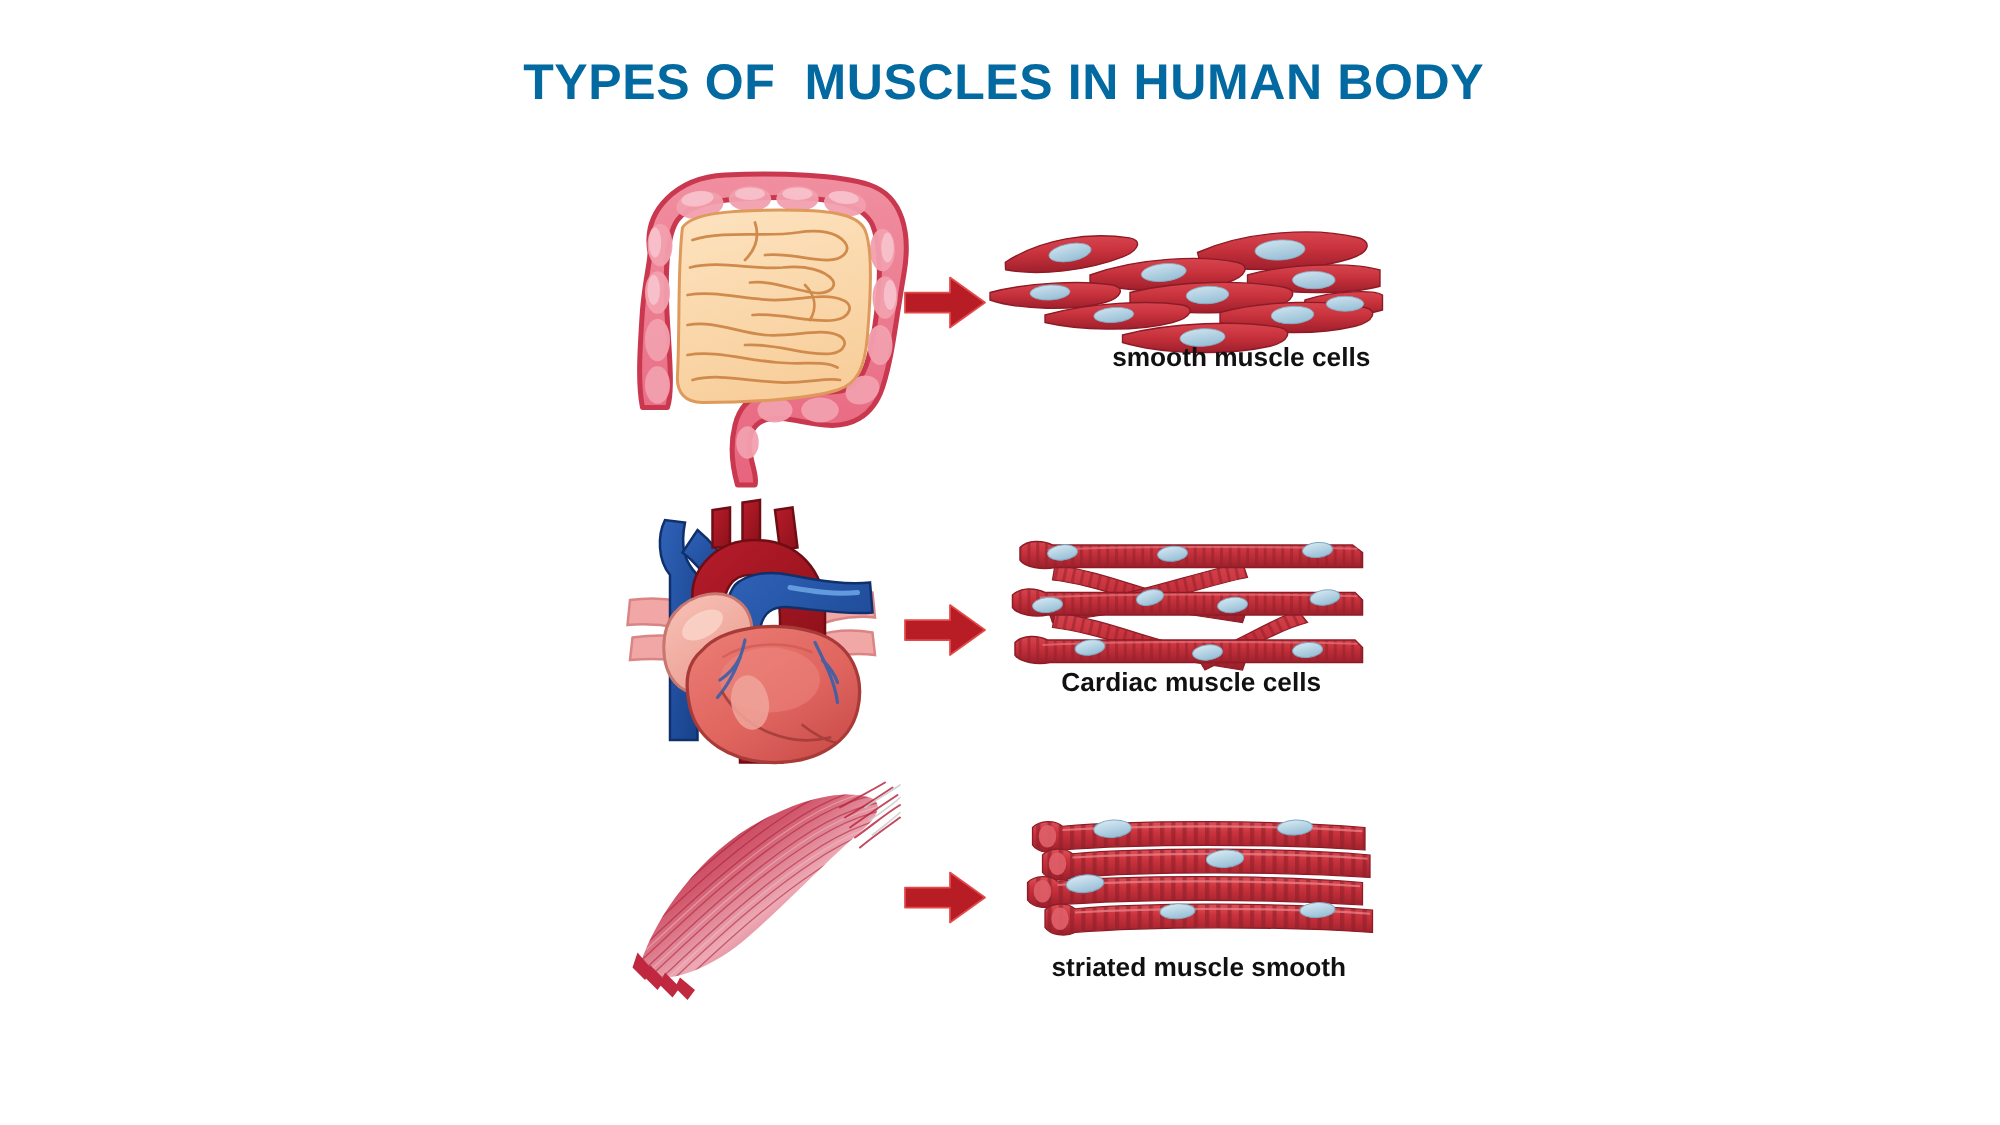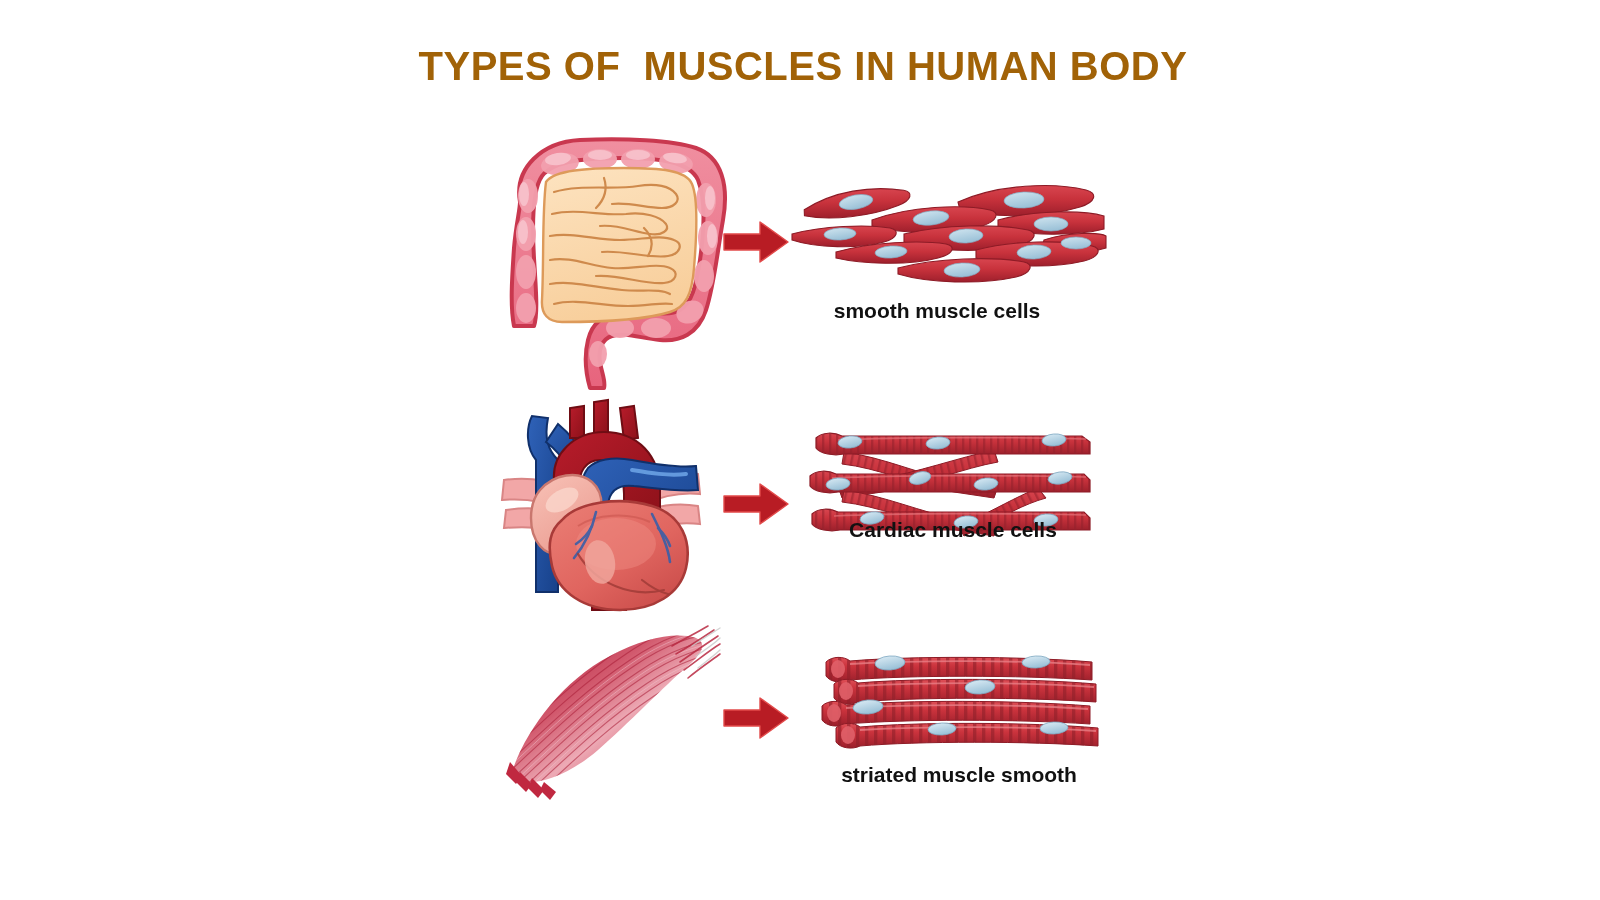--- a/index.html
+++ b/index.html
@@ -25,21 +25,21 @@
   .title {
     position: absolute;
     left: 0;
     top: 44px;
     width: 1600px;
     text-align: center;
     font-family: "Liberation Sans", sans-serif;
     font-weight: bold;
     font-size: 40px;
     letter-spacing: 0.5px;
-    color: #a16207;
+    color: #0369a1;
     white-space: pre;
   }
   
   .title-inner {
     display: inline-block;
     transform: translateX(3px);
   }
   .row {
     position: absolute;
     left: 0;
@@ -201,21 +201,21 @@
           <ellipse cx="54" cy="52" rx="16" ry="6" transform="rotate(-3 54 52)"></ellipse>
           <ellipse cx="180" cy="54" rx="17" ry="7" transform="rotate(-3 180 54)"></ellipse>
           <ellipse cx="290" cy="61" rx="15" ry="6"></ellipse>
           <ellipse cx="105" cy="70" rx="16" ry="6" transform="rotate(-4 105 70)"></ellipse>
           <ellipse cx="248" cy="70" rx="17" ry="7" transform="rotate(-3 248 70)"></ellipse>
           <ellipse cx="176" cy="88" rx="18" ry="7" transform="rotate(-3 176 88)"></ellipse>
         </g>
       </svg>
     </div>
 
-    <div class="caption" style="left:762px; top:275px; width:350px;margin-top:24px;">smooth muscle cells</div>
+    <div class="caption" style="left:818px; top:275px; width:350px;">smooth muscle cells</div>
   </div>
 
   <div class="row">
 
     <div class="organ" style="left:492px; top:394px;">
       <svg width="216" height="220" viewBox="0 0 216 220">
         <defs>
           <linearGradient id="ventG" x1="0.1" y1="0" x2="0.9" y2="1">
             <stop offset="0" stop-color="#ea7d74"></stop>
             <stop offset="0.55" stop-color="#e0655f"></stop>
@@ -383,21 +383,21 @@
           <ellipse cx="112" cy="50" rx="11" ry="6" transform="rotate(-14 112 50)"></ellipse>
           <ellipse cx="178" cy="56" rx="12" ry="6" transform="rotate(-6 178 56)"></ellipse>
           <ellipse cx="252" cy="50" rx="12" ry="6" transform="rotate(-8 252 50)"></ellipse>
           <ellipse cx="64" cy="90" rx="12" ry="6" transform="rotate(-8 64 90)"></ellipse>
           <ellipse cx="158" cy="94" rx="12" ry="6" transform="rotate(-6 158 94)"></ellipse>
           <ellipse cx="238" cy="92" rx="12" ry="6" transform="rotate(-5 238 92)"></ellipse>
         </g>
       </svg>
     </div>
 
-    <div class="caption" style="left:778px; top:518px; width:350px;text-align:center;">Cardiac muscle cells</div>
+    <div class="caption" style="left:778px; top:535px; width:350px;text-align:center;">Cardiac muscle cells</div>
   </div>
 
   <div class="row">
 
     <div class="organ" style="left:500px; top:626px;">
       <svg width="220" height="160" viewBox="0 0 220 160">
         <defs>
           <linearGradient id="skelG" x1="0.1" y1="0.1" x2="0.9" y2="0.9">
             <stop offset="0" stop-color="#b41f3c"></stop>
             <stop offset="0.35" stop-color="#d25a6e"></stop>

